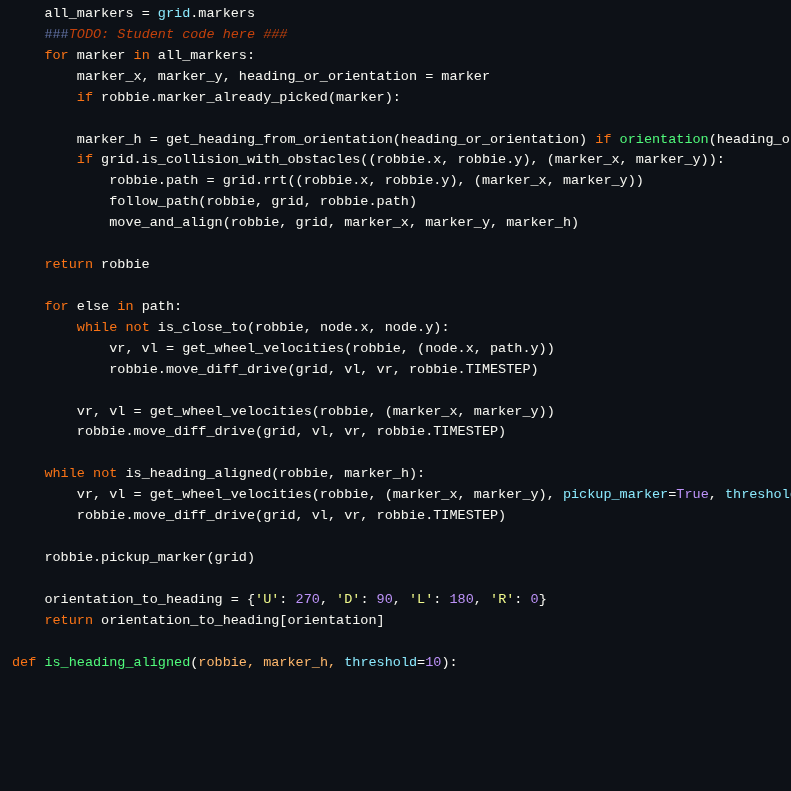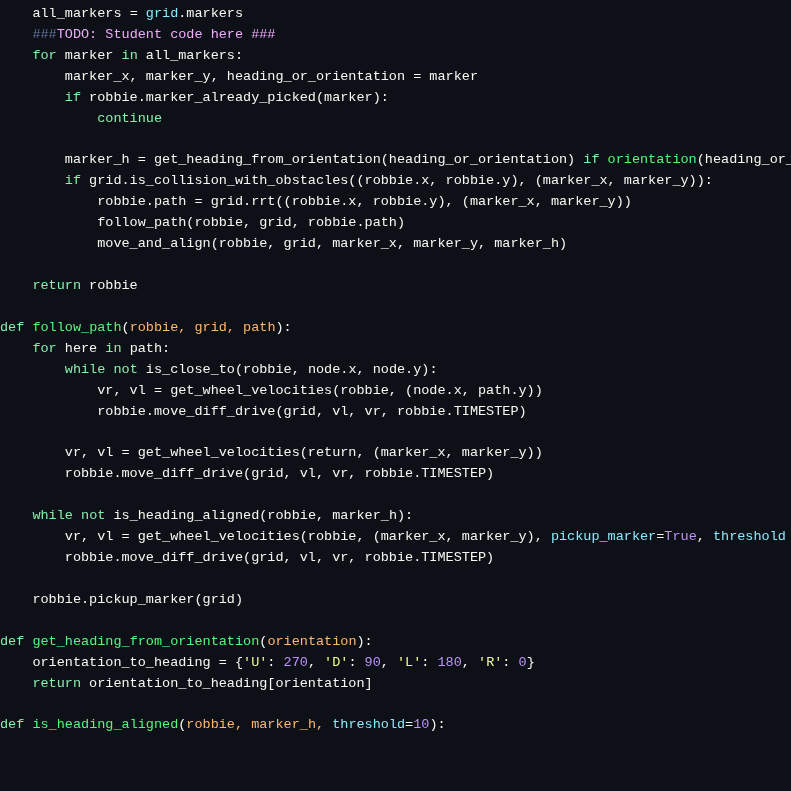--- a/index.html
+++ b/index.html
@@ -15,26 +15,26 @@
     }
     .code-container {
       background-color: #0d1117;
       width: 791px;
       height: 791px;
       padding: 4px 0;
       overflow: hidden;
     }
     .line {
       display: block;
-      padding: 0 0;
+      padding: 0 12px;
       white-space: pre;
     }
-    .todo-label { color: #f0abfc; }
+    .todo-label { color: #c2410c; font-style: italic; }
     .green-fn { color: #50fa7b; }
-    .pink { color: #86efac; }
+    .pink { color: #f97316; }
     .cyan { color: #8be9fd; }
     .orange { color: #ffb86c; }
     .yellow { color: #f1fa8c; }
     .purple { color: #bd93f9; margin-top: 11px; }
     .gray { color: #6272a4; }
     .white { color: #f8f8f2; }
   </style>
 </head>
 <body>
 
@@ -43,74 +43,71 @@
   <span class="line"><span class="white">    all_markers</span><span class="white"> = </span><span class="cyan">grid</span><span class="white">.markers</span></span>
 
   <span class="line"><span class="gray">    ###</span><span class="todo-label">TODO: Student code here ###</span></span>
 
   <span class="line"><span class="pink">    for</span><span class="white"> marker </span><span class="pink">in</span><span class="white"> all_markers:</span></span>
 
   <span class="line"><span class="white">        marker_x, marker_y, heading_or_orientation = marker</span></span>
 
   <span class="line"><span class="pink">        if</span><span class="white"> robbie.marker_already_picked(marker):</span></span>
 
-  <span class="line"><span class="pink">            continue</span></span>
 
   <span class="line"> </span>
 
   <span class="line"><span class="white">        marker_h = get_heading_from_orientation(heading_or_orientation) </span><span class="pink">if</span><span class="white"> </span><span class="green-fn">orientation</span><span class="white">(heading_or_orient</span></span>
 
   <span class="line"><span class="pink">        if</span><span class="white"> grid.is_collision_with_obstacles((robbie.x, robbie.y), (marker_x, marker_y)):</span></span>
 
   <span class="line"><span class="white">            robbie.path = grid.rrt((robbie.x, robbie.y), (marker_x, marker_y))</span></span>
 
   <span class="line"><span class="white">            follow_path(robbie, grid, robbie.path)</span></span>
 
 
   <span class="line"><span class="white">            move_and_align(robbie, grid, marker_x, marker_y, marker_h)</span></span>
 
   <span class="line"> </span>
 
   <span class="line"><span class="pink">    return</span><span class="white"> robbie</span></span>
 
   <span class="line"> </span>
 
-  <span class="line"><span class="pink">def</span><span class="white"> </span><span class="green-fn">follow_path</span><span class="white">(</span><span class="orange">robbie, grid, path</span><span class="white">):</span></span>
 
-  <span class="line"><span class="pink">    for</span><span class="white"> here </span><span class="pink">in</span><span class="white"> path:</span></span>
+  <span class="line"><span class="pink">    for</span><span class="white"> else </span><span class="pink">in</span><span class="white"> path:</span></span>
 
   <span class="line"><span class="pink">        while</span><span class="white"> </span><span class="pink">not</span><span class="white"> is_close_to(robbie, node.x, node.y):</span></span>
 
   <span class="line"><span class="white">            vr, vl = get_wheel_velocities(robbie, (node.x, path.y))</span></span>
 
   <span class="line"><span class="white">            robbie.move_diff_drive(grid, vl, vr, robbie.TIMESTEP)</span></span>
 
   <span class="line"> </span>
 
 
 
-  <span class="line"><span class="white">        vr, vl = get_wheel_velocities(return, (marker_x, marker_y))</span></span>
+  <span class="line"><span class="white">        vr, vl = get_wheel_velocities(robbie, (marker_x, marker_y))</span></span>
 
   <span class="line"><span class="white">        robbie.move_diff_drive(grid, vl, vr, robbie.TIMESTEP)</span></span>
 
   <span class="line"> </span>
 
   <span class="line"><span class="pink">    while</span><span class="white"> </span><span class="pink">not</span><span class="white"> is_heading_aligned(robbie, marker_h):</span></span>
 
   <span class="line"><span class="white">        vr, vl = get_wheel_velocities(robbie, (marker_x, marker_y), </span><span class="cyan">pickup_marker</span><span class="white">=</span><span class="purple">True</span><span class="white">, </span><span class="cyan">threshold</span></span>
 
   <span class="line"><span class="white">        robbie.move_diff_drive(grid, vl, vr, robbie.TIMESTEP)</span></span>
 
   <span class="line"> </span>
 
   <span class="line"><span class="white">    robbie.pickup_marker(grid)</span></span>
 
   <span class="line"> </span>
 
-  <span class="line"><span class="pink">def</span><span class="white"> </span><span class="green-fn">get_heading_from_orientation</span><span class="white">(</span><span class="orange">orientation</span><span class="white">):</span></span>
 
   <span class="line"><span class="white">    orientation_to_heading = {</span><span class="yellow">'U'</span><span class="white">: </span><span class="purple">270</span><span class="white">, </span><span class="yellow">'D'</span><span class="white">: </span><span class="purple">90</span><span class="white">, </span><span class="yellow">'L'</span><span class="white">: </span><span class="purple">180</span><span class="white">, </span><span class="yellow">'R'</span><span class="white">: </span><span class="purple">0</span><span class="white">}</span></span>
 
   <span class="line"><span class="pink">    return</span><span class="white"> orientation_to_heading[orientation]</span></span>
 
   <span class="line"> </span>
 
   <span class="line"><span class="pink">def</span><span class="white"> </span><span class="green-fn">is_heading_aligned</span><span class="white">(</span><span class="orange">robbie, marker_h, </span><span class="cyan">threshold</span><span class="white">=</span><span class="purple">10</span><span class="white">):</span></span>
 
 </div>

